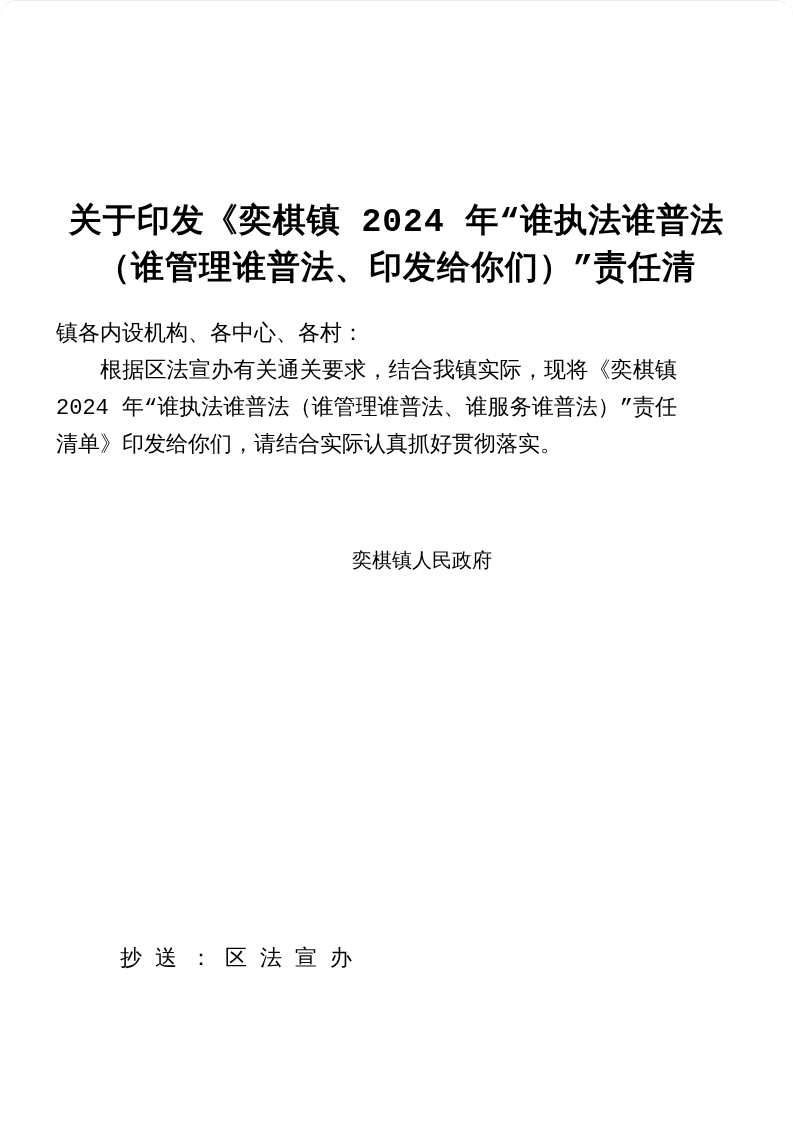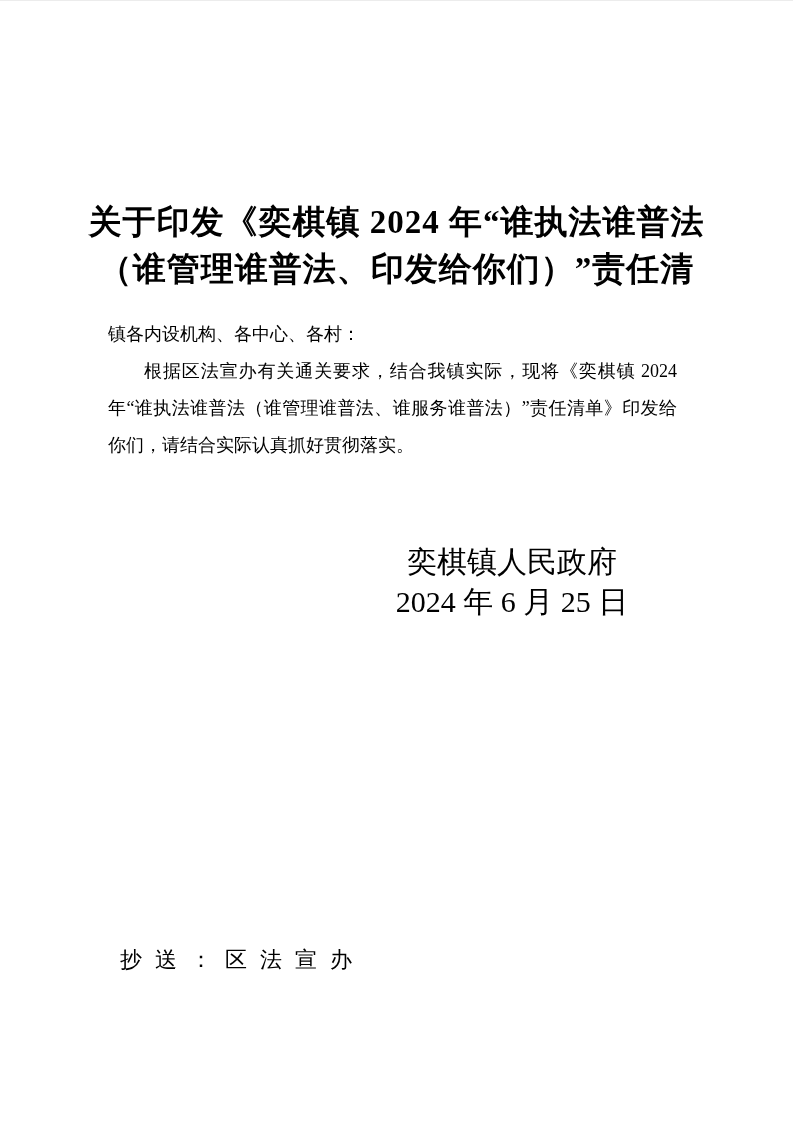--- a/index.html
+++ b/index.html
@@ -7,57 +7,58 @@
     padding: 0;
     background: #ffffff;
   }
   .page {
     position: relative;
     width: 793px;
     height: 1122px;
     margin: 0 auto;
     background: #ffffff;
     color: #000000;
-    font-family: Liberation Serif, serif;
+    font-family: Liberation Mono, monospace;
     box-sizing: border-box;
     border-top: 1px solid #ececec;
     overflow: hidden;
+    border-radius: 16px;
   }
   .doc-title {
     margin: 0;
     padding-top: 198px;
     text-align: center;
     font-weight: bold;
     font-size: 33px;
     line-height: 47px;
     letter-spacing: 1px;
   }
   .doc-title .title-line {
     display: block;
   }
   .doc-body {
-    margin-left: 108px;
+    margin-left: 56px;
     margin-right: 116px;
-    font-size: 18px;
+    font-size: 22px;
     line-height: 37px;
   }
   .salutation {
     margin-top: 23px;
   }
   .main-paragraph {
     margin: 0;
     text-align: justify;
     text-indent: 2em;
   }
   .signature-block {
     margin-top: 78px;
     margin-left: 352px;
     width: 320px;
-    text-align: center;
-    font-size: 30px;
+    text-align: left;
+    font-size: 20px;
     line-height: 40px;
   }
   .signature-block .sig-line {
     display: block;
   }
   .cc-line {
     position: absolute;
     left: 120px;
     top: 940px;
     font-size: 22px;
@@ -75,18 +76,17 @@
     <span class="title-line">（谁管理谁普法、印发给你们）”责任清</span>
   </h1>
 
   <div class="doc-body">
     <div class="salutation">镇各内设机构、各中心、各村：</div>
     <p class="main-paragraph">根据区法宣办有关通关要求，结合我镇实际，现将《奕棋镇 2024 年“谁执法谁普法（谁管理谁普法、谁服务谁普法）”责任清单》印发给你们，请结合实际认真抓好贯彻落实。</p>
   </div>
 
   <div class="signature-block">
     <span class="sig-line">奕棋镇人民政府</span>
-    <span class="sig-line">2024 年 6 月 25 日</span>
   </div>
 
   <div class="cc-line">抄送：区法宣办</div>
 
 </div>
 
 </body></html>

